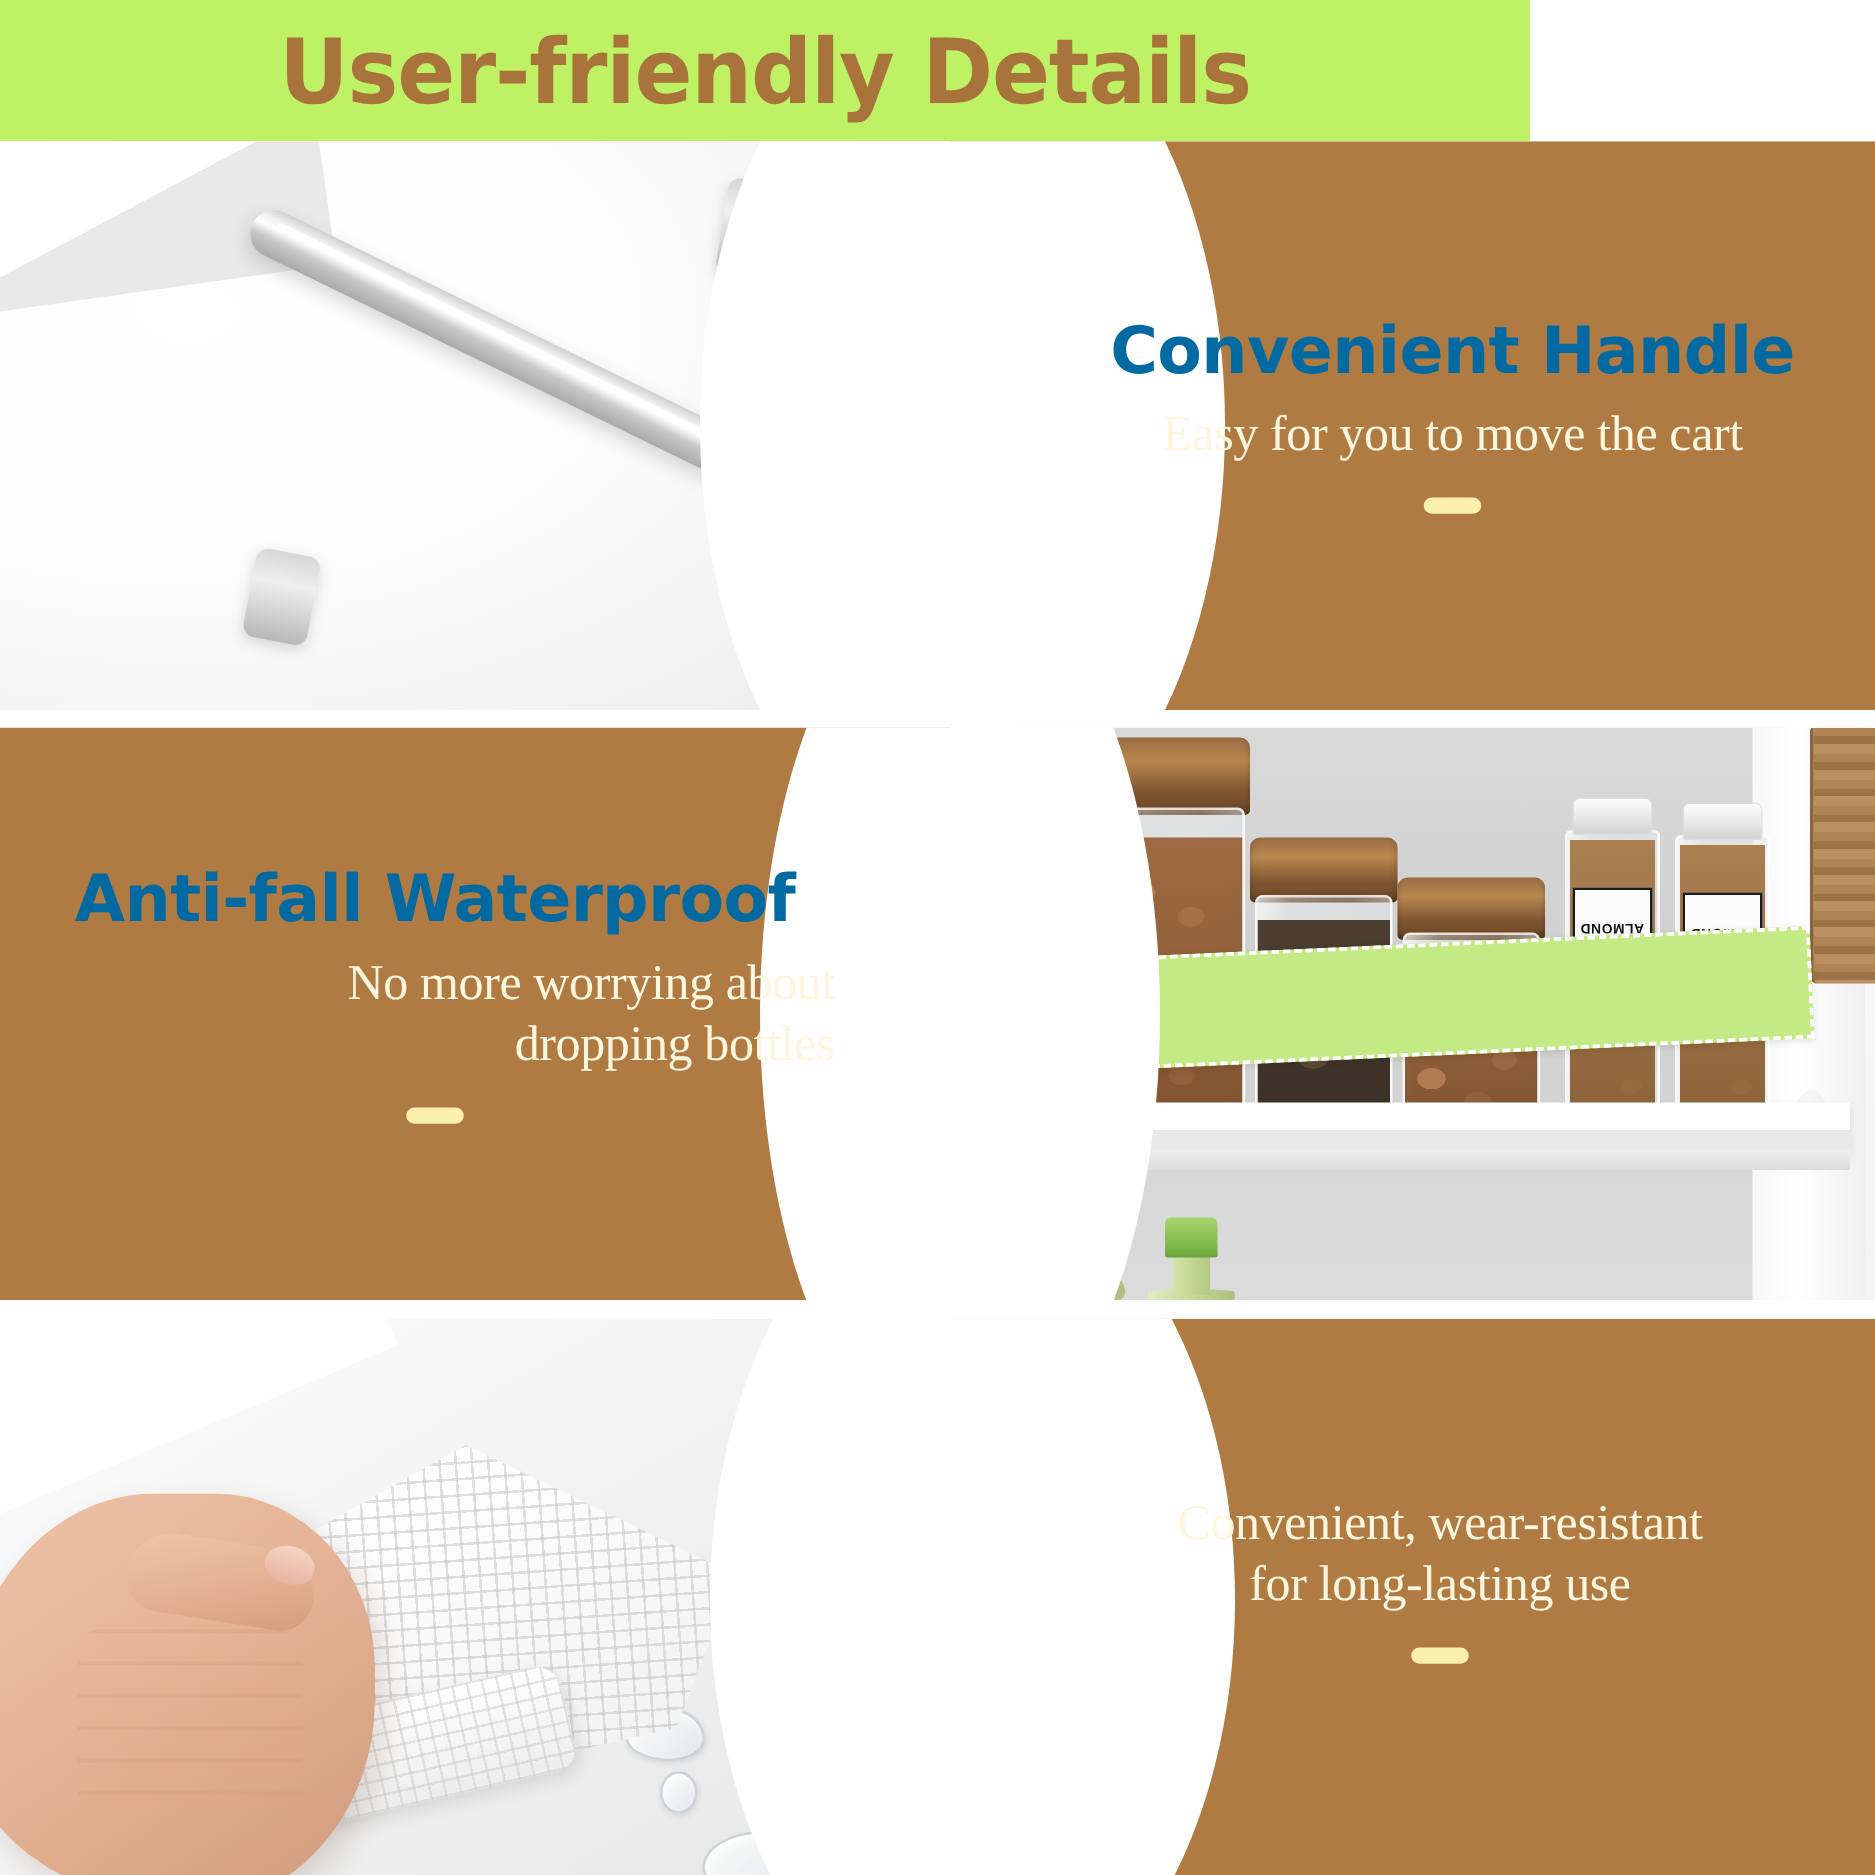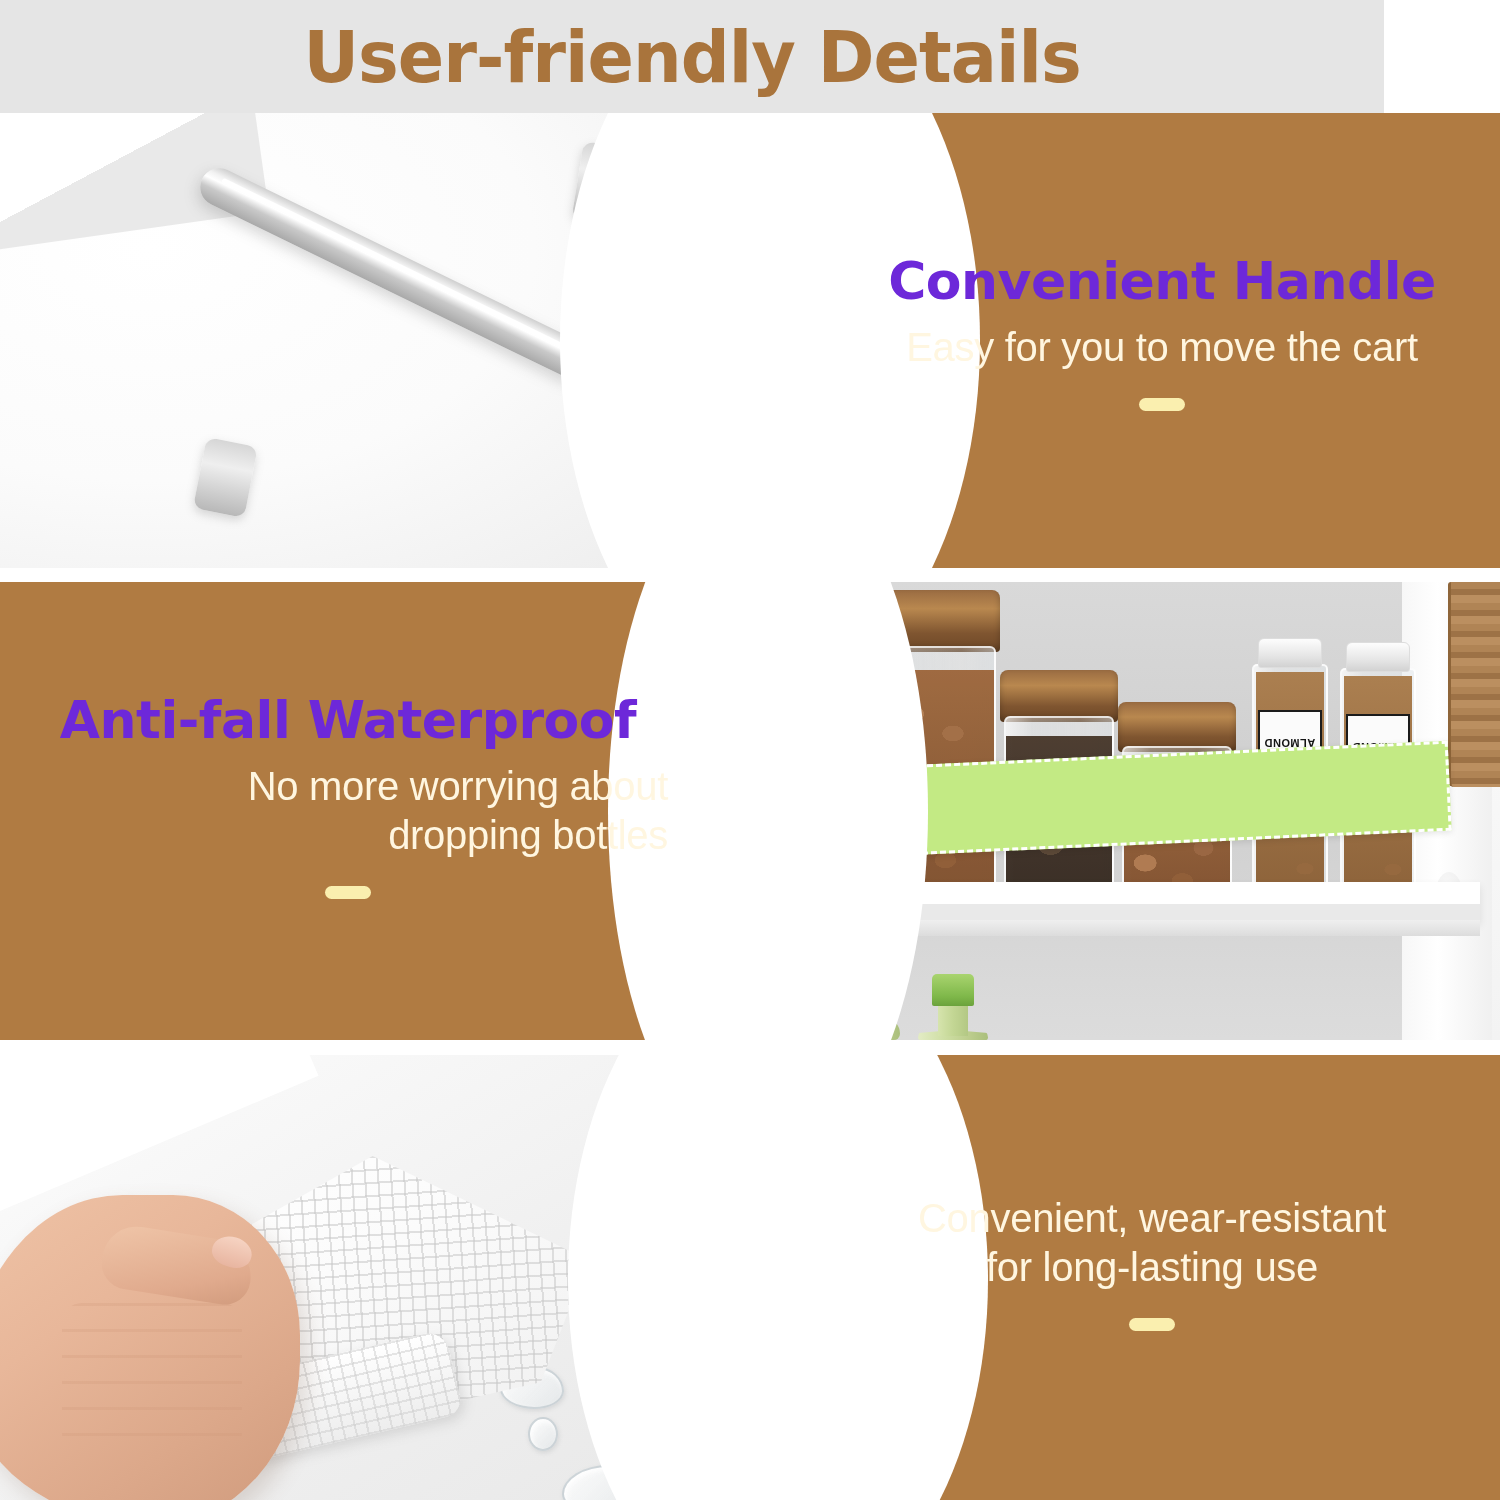--- a/index.html
+++ b/index.html
@@ -7,23 +7,23 @@
   html, body { width:1500px; height:1500px; }
   body {
     background:#ffffff;
     font-family:"Liberation Sans", sans-serif;
     overflow:hidden;
   }
   .page { position:relative; width:1500px; height:1500px; background:#fff; }
 
   
   .title-bar {
-    position:absolute; left:0; top:0; width:1384px; height:113px;
+    position:absolute; left:0; top:0; width:1224px; height:113px;
     display:flex; align-items:center; justify-content:center;
-    background:#e5e5e5;
+    background:#bef264;
   }
   .title-text {
     font-size:72px; font-weight:bold; letter-spacing:-1px;
     color:#A9743C; line-height:1;
     font-family:"DejaVu Sans", sans-serif;
     transform:scaleX(0.95);
   }
 
   
   .panel { position:absolute; left:0; width:1500px; overflow:hidden; background:#fff; }
@@ -39,24 +39,24 @@
   
   .curve {
     position:absolute; background:#ffffff; border-radius:50%;
   }
 
   
   .copy { position:absolute; text-align:center; color:#FFFDF2; }
   .copy h2 {
     font-family:"DejaVu Sans", sans-serif;
     font-weight:bold; font-size:52px; line-height:1.08;
-    color:#6d28d9; letter-spacing:-0.5px; white-space:nowrap;
+    color:#0369a1; letter-spacing:-0.5px; white-space:nowrap;
   }
   .copy p {
-    font-family:Liberation Sans, sans-serif;
+    font-family:Liberation Serif, serif;
     font-weight:400; font-size:40px; line-height:1.22;
     color:#FFF6E0; margin-top:14px; letter-spacing:-0.3px;
   }
   .dash {
     width:46px; height:13px; border-radius:7px;
     background:#FAEFAF; margin:26px auto 0;
   }
 
   #copy-handle { right:18px;  top:140px;  width:640px; }
   #copy-rail   { left:28px;   top:110px;  width:640px; }

